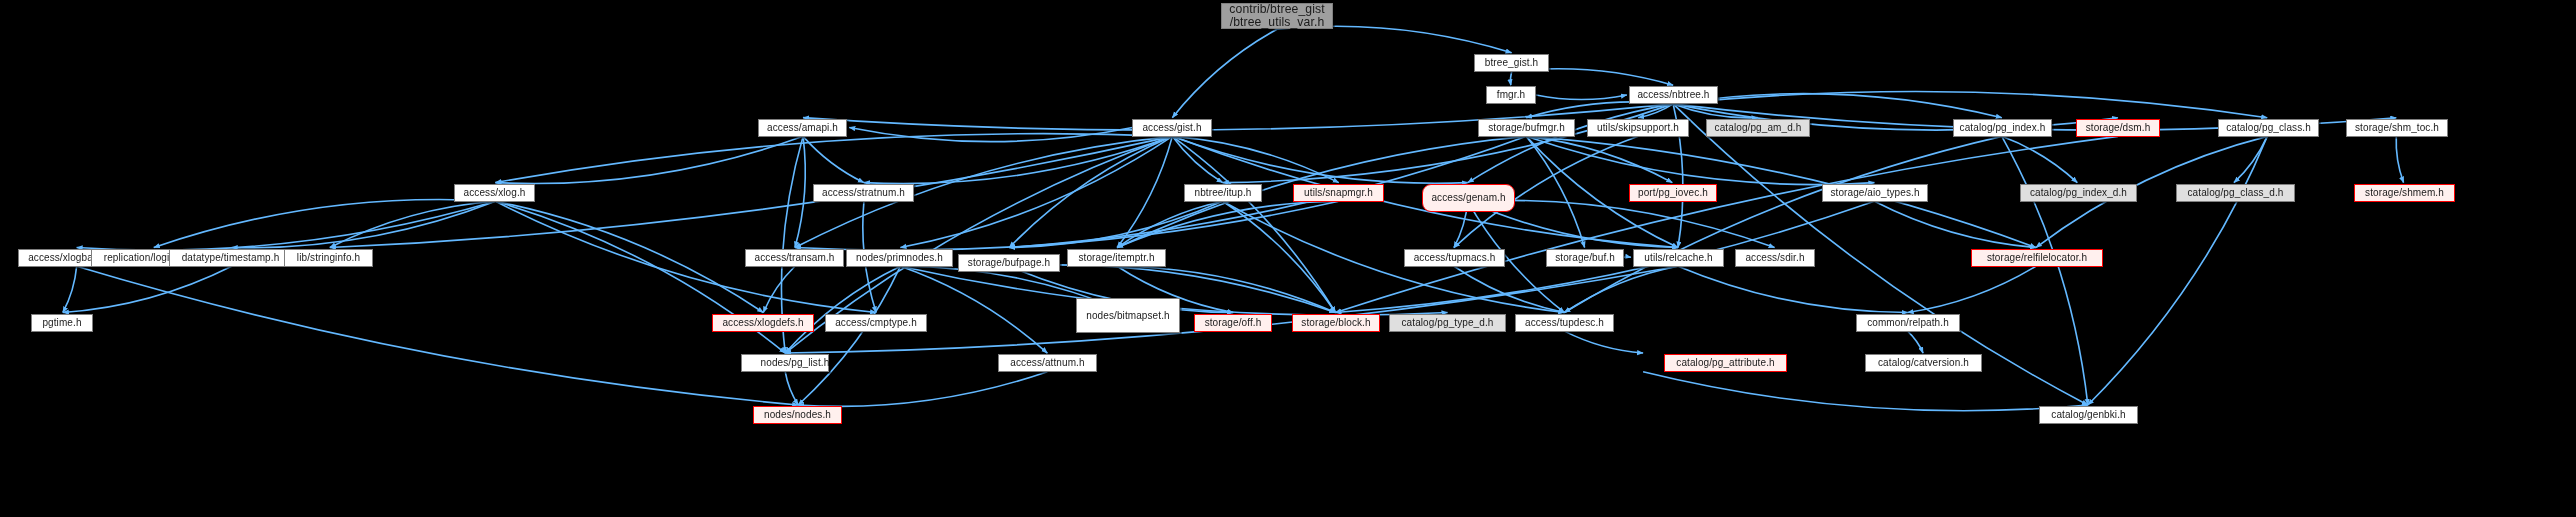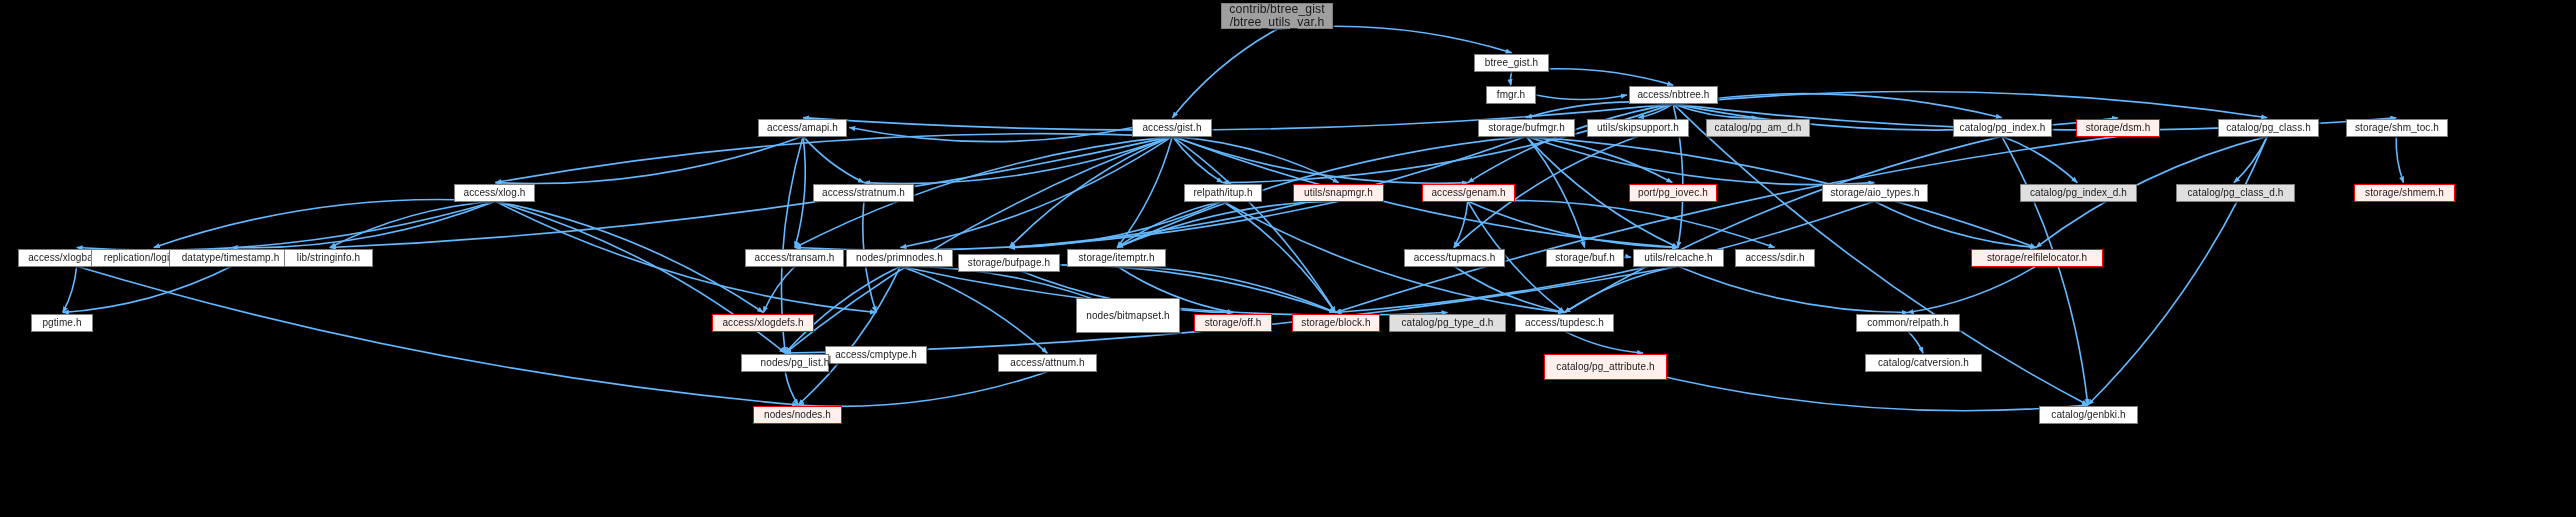--- a/index.html
+++ b/index.html
@@ -148,51 +148,51 @@
       <div class="node " style="left: 1132px; top: 119px; width: 80px; height: 18px;">access/gist.h</div>
       <div class="node " style="left: 1478px; top: 119px; width: 97px; height: 18px;">storage/bufmgr.h</div>
       <div class="node " style="left: 1587px; top: 119px; width: 102px; height: 18px;">utils/skipsupport.h</div>
       <div class="node gray" style="left: 1706px; top: 119px; width: 104px; height: 18px;">catalog/pg_am_d.h</div>
       <div class="node " style="left: 1953px; top: 119px; width: 99px; height: 18px;">catalog/pg_index.h</div>
       <div class="node red" style="left: 2076px; top: 119px; width: 84px; height: 18px;">storage/dsm.h</div>
       <div class="node " style="left: 2218px; top: 119px; width: 101px; height: 18px; text-align: center;">catalog/pg_class.h</div>
       <div class="node " style="left: 2346px; top: 119px; width: 102px; height: 18px;">storage/shm_toc.h</div>
       <div class="node " style="left: 454px; top: 184px; width: 81px; height: 18px;">access/xlog.h</div>
       <div class="node " style="left: 813px; top: 184px; width: 101px; height: 18px;">access/stratnum.h</div>
-      <div class="node " style="left: 1184px; top: 184px; width: 78px; height: 18px;">relpath/itup.h</div>
+      <div class="node " style="left: 1184px; top: 184px; width: 78px; height: 18px;">nbtree/itup.h</div>
       <div class="node red" style="left: 1293px; top: 184px; width: 91px; height: 18px;">utils/snapmgr.h</div>
-      <div class="node red" style="left: 1422px; top: 184px; width: 93px; height: 18px;">access/genam.h</div>
+      <div class="node red" style="left: 1422px; top: 184px; width: 93px; height: 28px; border-radius: 9px;">access/genam.h</div>
       <div class="node red" style="left: 1629px; top: 184px; width: 88px; height: 18px;">port/pg_iovec.h</div>
       <div class="node " style="left: 1822px; top: 184px; width: 106px; height: 18px;">storage/aio_types.h</div>
       <div class="node gray" style="left: 2020px; top: 184px; width: 117px; height: 18px;">catalog/pg_index_d.h</div>
       <div class="node gray" style="left: 2176px; top: 184px; width: 119px; height: 18px;">catalog/pg_class_d.h</div>
       <div class="node red" style="left: 2354px; top: 184px; width: 101px; height: 18px;">storage/shmem.h</div>
       <div class="node " style="left: 18px; top: 249px; width: 115px; height: 18px;">access/xlogbackup.h</div>
       <div class="node " style="left: 91px; top: 249px; width: 123px; height: 18px;">replication/logicalctl.h</div>
       <div class="node " style="left: 169px; top: 249px; width: 123px; height: 18px;">datatype/timestamp.h</div>
       <div class="node " style="left: 284px; top: 249px; width: 89px; height: 18px;">lib/stringinfo.h</div>
       <div class="node " style="left: 745px; top: 249px; width: 99px; height: 18px;">access/transam.h</div>
       <div class="node " style="left: 846px; top: 249px; width: 107px; height: 18px;">nodes/primnodes.h</div>
       <div class="node " style="left: 958px; top: 254px; width: 102px; height: 18px;">storage/bufpage.h</div>
       <div class="node " style="left: 1067px; top: 249px; width: 99px; height: 18px;">storage/itemptr.h</div>
       <div class="node " style="left: 1404px; top: 249px; width: 101px; height: 18px;">access/tupmacs.h</div>
       <div class="node " style="left: 1546px; top: 249px; width: 78px; height: 18px;">storage/buf.h</div>
       <div class="node " style="left: 1633px; top: 249px; width: 91px; height: 18px;">utils/relcache.h</div>
       <div class="node " style="left: 1735px; top: 249px; width: 80px; height: 18px;">access/sdir.h</div>
       <div class="node red" style="left: 1971px; top: 249px; width: 132px; height: 18px;">storage/relfilelocator.h</div>
       <div class="node " style="left: 31px; top: 314px; width: 62px; height: 18px;">pgtime.h</div>
       <div class="node red" style="left: 712px; top: 314px; width: 102px; height: 18px;">access/xlogdefs.h</div>
-      <div class="node " style="left: 825px; top: 314px; width: 102px; height: 18px; margin-top: 32px;">access/cmptype.h</div>
+      <div class="node " style="left: 825px; top: 314px; width: 102px; height: 18px;">access/cmptype.h</div>
       <div class="node " style="left: 1076px; top: 298px; width: 104px; height: 35px;">nodes/bitmapset.h</div>
       <div class="node red" style="left: 1194px; top: 314px; width: 78px; height: 18px;">storage/off.h</div>
       <div class="node red" style="left: 1292px; top: 314px; width: 88px; height: 18px;">storage/block.h</div>
       <div class="node gray" style="left: 1389px; top: 314px; width: 117px; height: 18px;">catalog/pg_type_d.h</div>
       <div class="node " style="left: 1515px; top: 314px; width: 99px; height: 18px;">access/tupdesc.h</div>
       <div class="node " style="left: 1856px; top: 314px; width: 104px; height: 18px;">common/relpath.h</div>
       <div class="node " style="left: 741px; top: 354px; width: 88px; height: 18px; padding-left: 20px;">nodes/pg_list.h</div>
       <div class="node " style="left: 998px; top: 354px; width: 99px; height: 18px;">access/attnum.h</div>
-      <div class="node red" style="left: 1544px; top: 354px; width: 123px; height: 26px;">catalog/pg_attribute.h</div>
+      <div class="node red" style="left: 1664px; top: 354px; width: 123px; height: 18px;">catalog/pg_attribute.h</div>
       <div class="node " style="left: 1865px; top: 354px; width: 117px; height: 18px;">catalog/catversion.h</div>
       <div class="node red" style="left: 753px; top: 406px; width: 89px; height: 18px;">nodes/nodes.h</div>
       <div class="node " style="left: 2039px; top: 406px; width: 99px; height: 18px;">catalog/genbki.h</div>
     </div>
 </div>
 
 
 </body></html>

